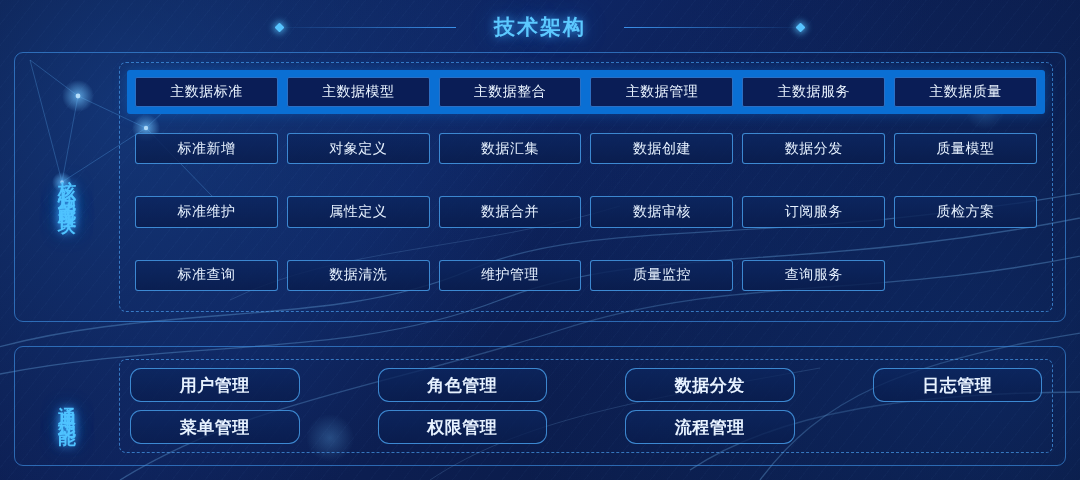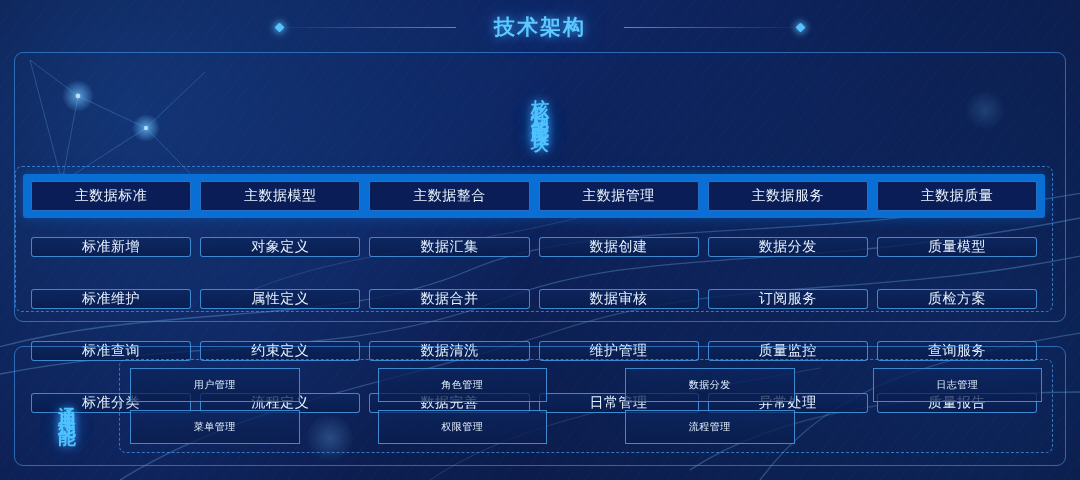--- a/index.html
+++ b/index.html
@@ -84,21 +84,21 @@
   }
 
   
   .panel {
     position: absolute;
     border: 1px solid rgba(64,150,235,.62);
     border-radius: 9px;
     display: flex;
     align-items: stretch;
   }
-  #panel-core   { left: 14px; top: 52px;  width: 1052px; height: 270px; flex-direction: column; }
+  #panel-core   { left: 14px; top: 52px;  width: 1052px; height: 270px; }
   #panel-common { left: 14px; top: 346px; width: 1052px; height: 120px; }
 
   .panel-label {
     flex: 0 0 104px;
     display: flex;
     align-items: center;
     justify-content: center;
   }
   .panel-label span {
     writing-mode: vertical-rl;
@@ -180,28 +180,29 @@
     inset: 8px 10px;
     display: grid;
     grid-template-columns: repeat(4, 1fr);
     grid-template-rows: 1fr 1fr;
     column-gap: 78px;
     row-gap: 8px;
   }
   .common-cell {
     background: linear-gradient(180deg, rgba(12,38,95,.72) 0%, rgba(9,28,76,.72) 100%);
     border: 1px solid rgba(74,162,240,.80);
-    border-radius: 0;
+    border-radius: 11px;
     display: flex;
     align-items: center;
     justify-content: center;
     color: #e7f2ff;
-    font-size: 10px;
+    font-size: 17px;
     letter-spacing: .5px;
     white-space: nowrap;
+    font-weight: bold;
   }
 </style>
 </head>
 <body>
 
 <div id="bg-base"></div>
 <div id="bg-hatch"></div>
 <svg id="bg-svg" width="1080" height="480" viewBox="0 0 1080 480" aria-hidden="true">
   <defs>
     <radialGradient id="glowA" cx="50%" cy="50%" r="50%">
@@ -282,35 +283,26 @@
         <div class="core-cell">标准维护</div>
         <div class="core-cell">属性定义</div>
         <div class="core-cell">数据合并</div>
         <div class="core-cell">数据审核</div>
         <div class="core-cell">订阅服务</div>
         <div class="core-cell">质检方案</div>
       </div>
 
       <div class="core-row">
         <div class="core-cell">标准查询</div>
-        <div class="core-cell">约束定义</div>
         <div class="core-cell">数据清洗</div>
         <div class="core-cell">维护管理</div>
         <div class="core-cell">质量监控</div>
         <div class="core-cell">查询服务</div>
       </div>
 
-      <div class="core-row">
-        <div class="core-cell">标准分类</div>
-        <div class="core-cell">流程定义</div>
-        <div class="core-cell">数据完善</div>
-        <div class="core-cell">日常管理</div>
-        <div class="core-cell">异常处理</div>
-        <div class="core-cell">质量报告</div>
-      </div>
 
     </div>
   </div>
 </section>
 
 <section class="panel" id="panel-common">
   <div class="panel-label">
     <span>通用功能</span>
   </div>
   <div class="panel-inner">

